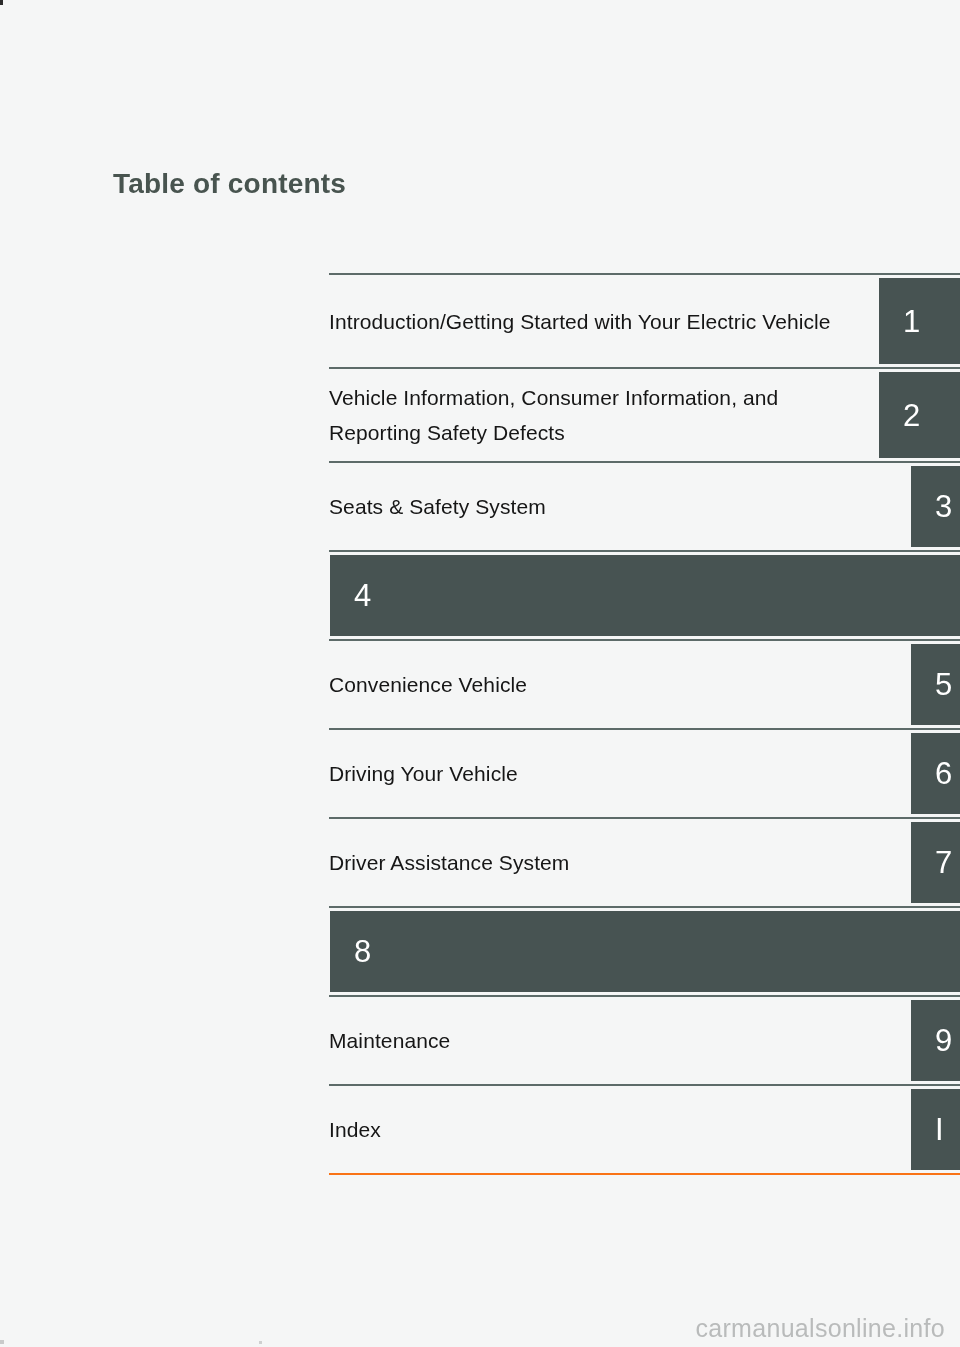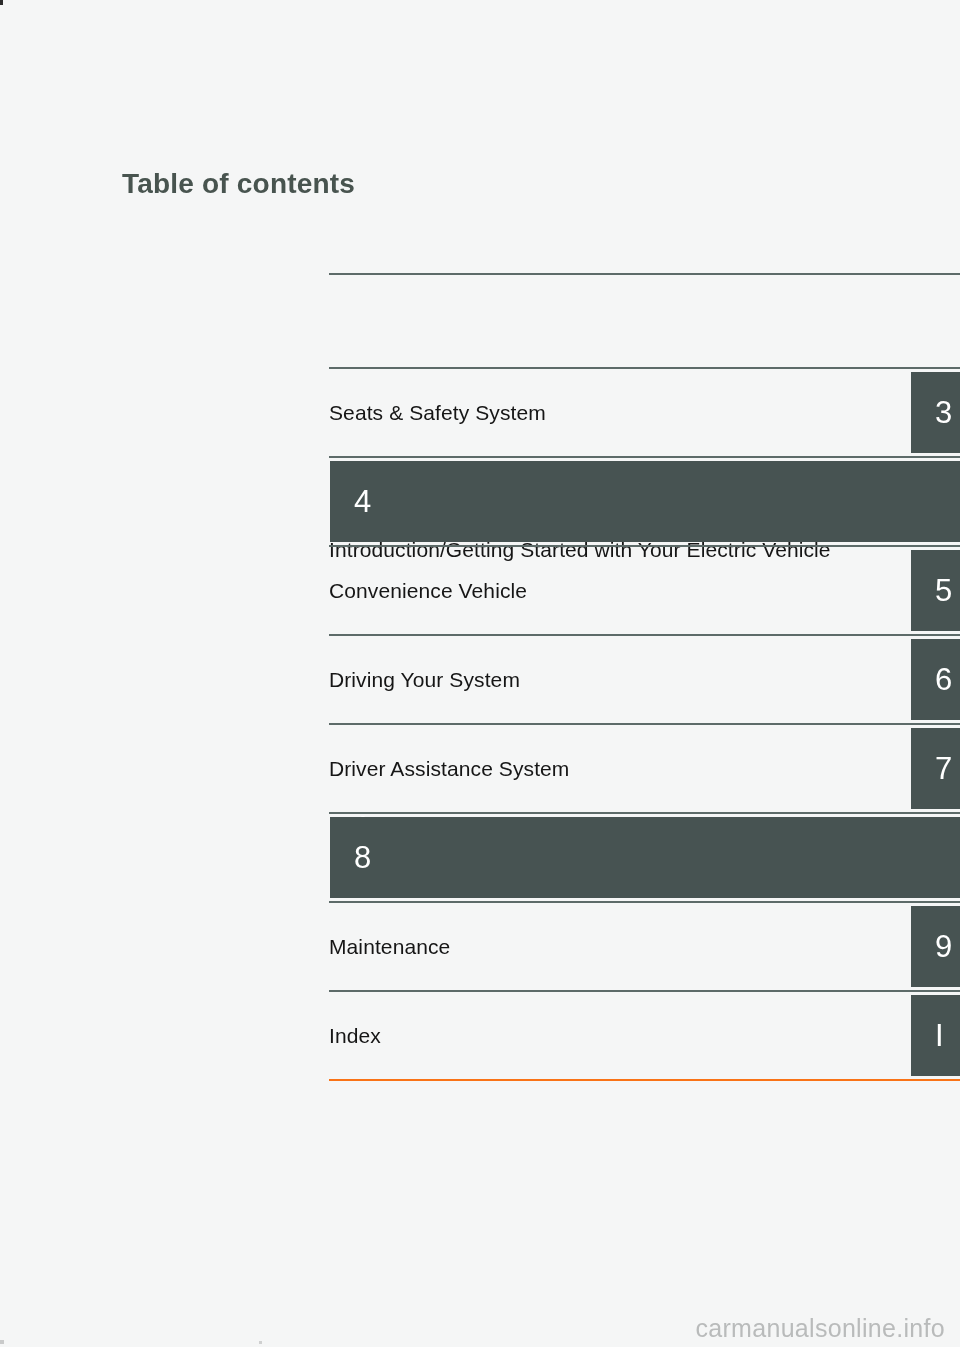--- a/index.html
+++ b/index.html
@@ -35,21 +35,20 @@
 
   .page-title {
     position: absolute;
     left: 113px;
     top: 149px;
     font-size: 28px;
     font-weight: bold;
     letter-spacing: 0.2px;
     color: #48544f;
     white-space: nowrap;
-    margin-left: 9px;
   }
 
   .toc {
     position: absolute;
     left: 329px;
     top: 273px;
     width: 631px;
   }
 
   .toc-row {
@@ -98,21 +97,21 @@
   }
 
   .toc-tab-number {
     color: #ffffff;
     font-size: 31px;
     line-height: 1;
     font-weight: normal;
   }
 
   
-  .h-tall  { height: 92px; flex-direction: column; }
+  .h-tall  { height: 92px; }
   .h-std   { height: 87px; gap: 32px; }
 
   .watermark {
     position: absolute;
     right: 15px;
     top: 1314px;
     font-size: 25px;
     color: #b9bbbb;
     letter-spacing: 0.3px;
     white-space: nowrap;
@@ -150,20 +149,30 @@
       <div class="toc-label-cell">
         <span class="toc-label">Introduction/Getting Started with Your Electric Vehicle</span>
       </div>
       <div class="toc-tab-cell">
         <div class="toc-tab">
           <span class="toc-tab-number">1</span>
         </div>
       </div>
     </div>
 
+    <div class="toc-row h-tall">
+      <div class="toc-label-cell">
+        <span class="toc-label">Vehicle Information, Consumer Information, and Reporting Safety Defects</span>
+      </div>
+      <div class="toc-tab-cell">
+        <div class="toc-tab">
+          <span class="toc-tab-number">2</span>
+        </div>
+      </div>
+    </div>
 
     <div class="toc-row h-std">
       <div class="toc-label-cell">
         <span class="toc-label">Seats &amp; Safety System</span>
       </div>
       <div class="toc-tab-cell">
         <div class="toc-tab">
           <span class="toc-tab-number">3</span>
         </div>
       </div>
@@ -183,21 +192,21 @@
       </div>
       <div class="toc-tab-cell">
         <div class="toc-tab">
           <span class="toc-tab-number">5</span>
         </div>
       </div>
     </div>
 
     <div class="toc-row h-std">
       <div class="toc-label-cell">
-        <span class="toc-label">Driving Your System</span>
+        <span class="toc-label">Driving Your Vehicle</span>
       </div>
       <div class="toc-tab-cell">
         <div class="toc-tab">
           <span class="toc-tab-number">6</span>
         </div>
       </div>
     </div>
 
     <div class="toc-row h-std">
       <div class="toc-label-cell">

